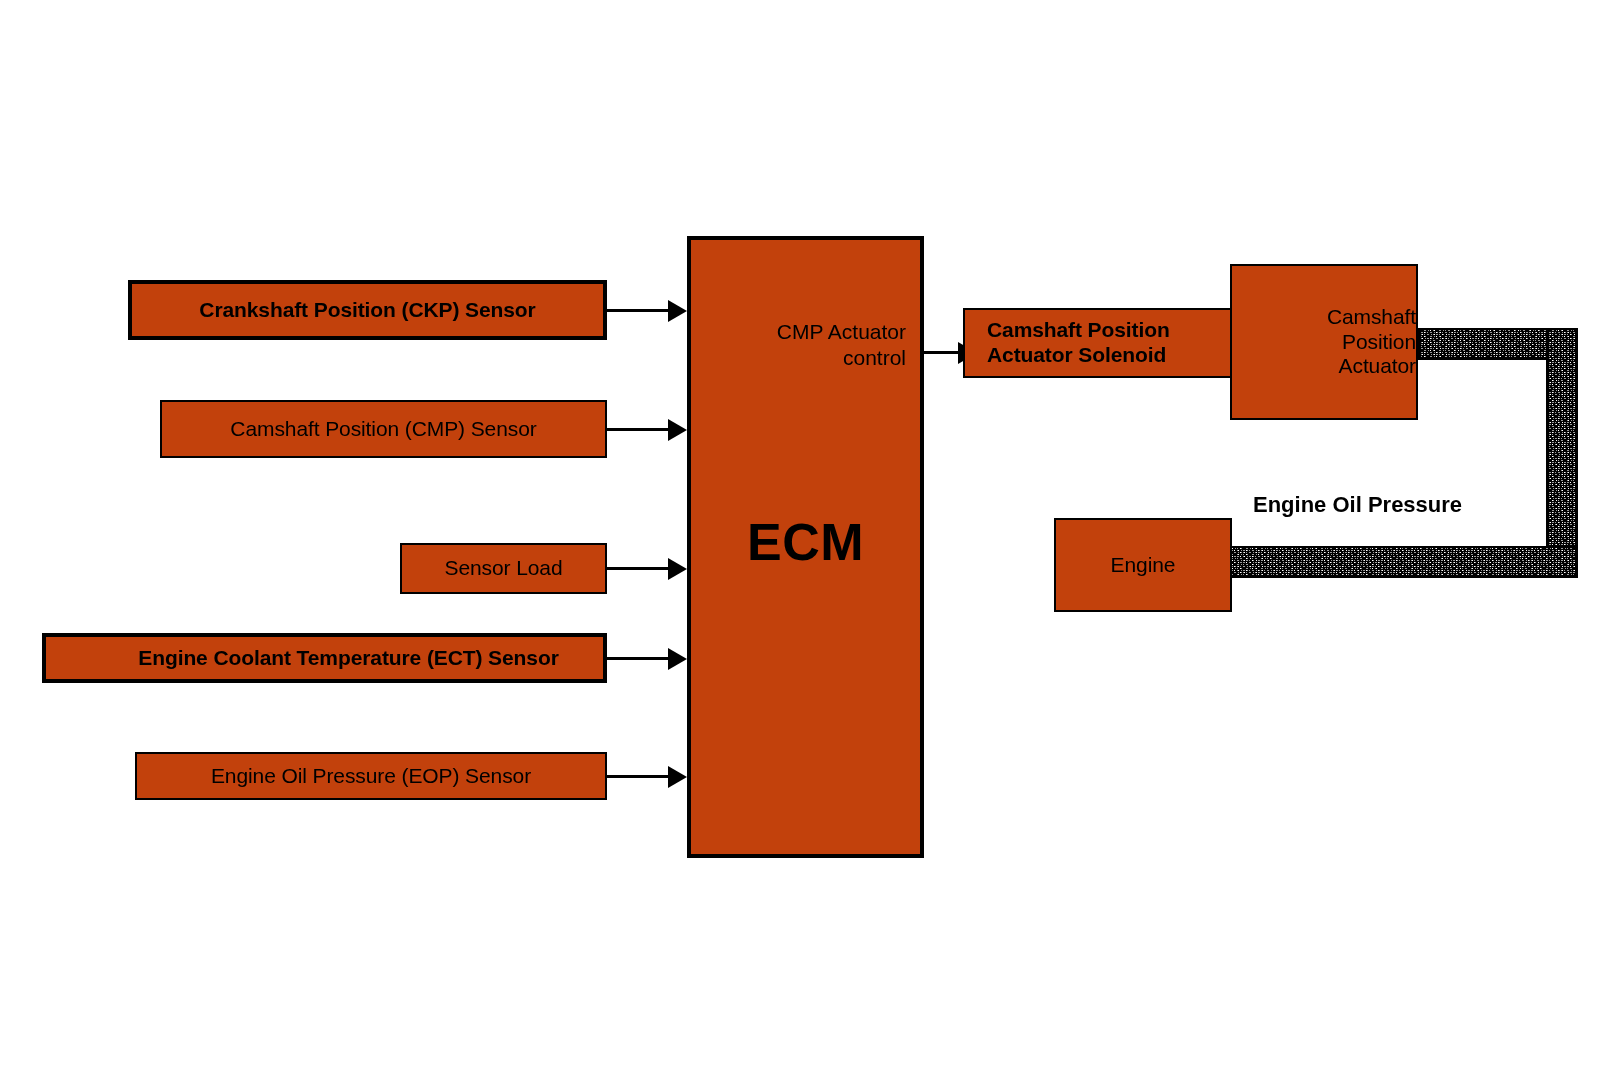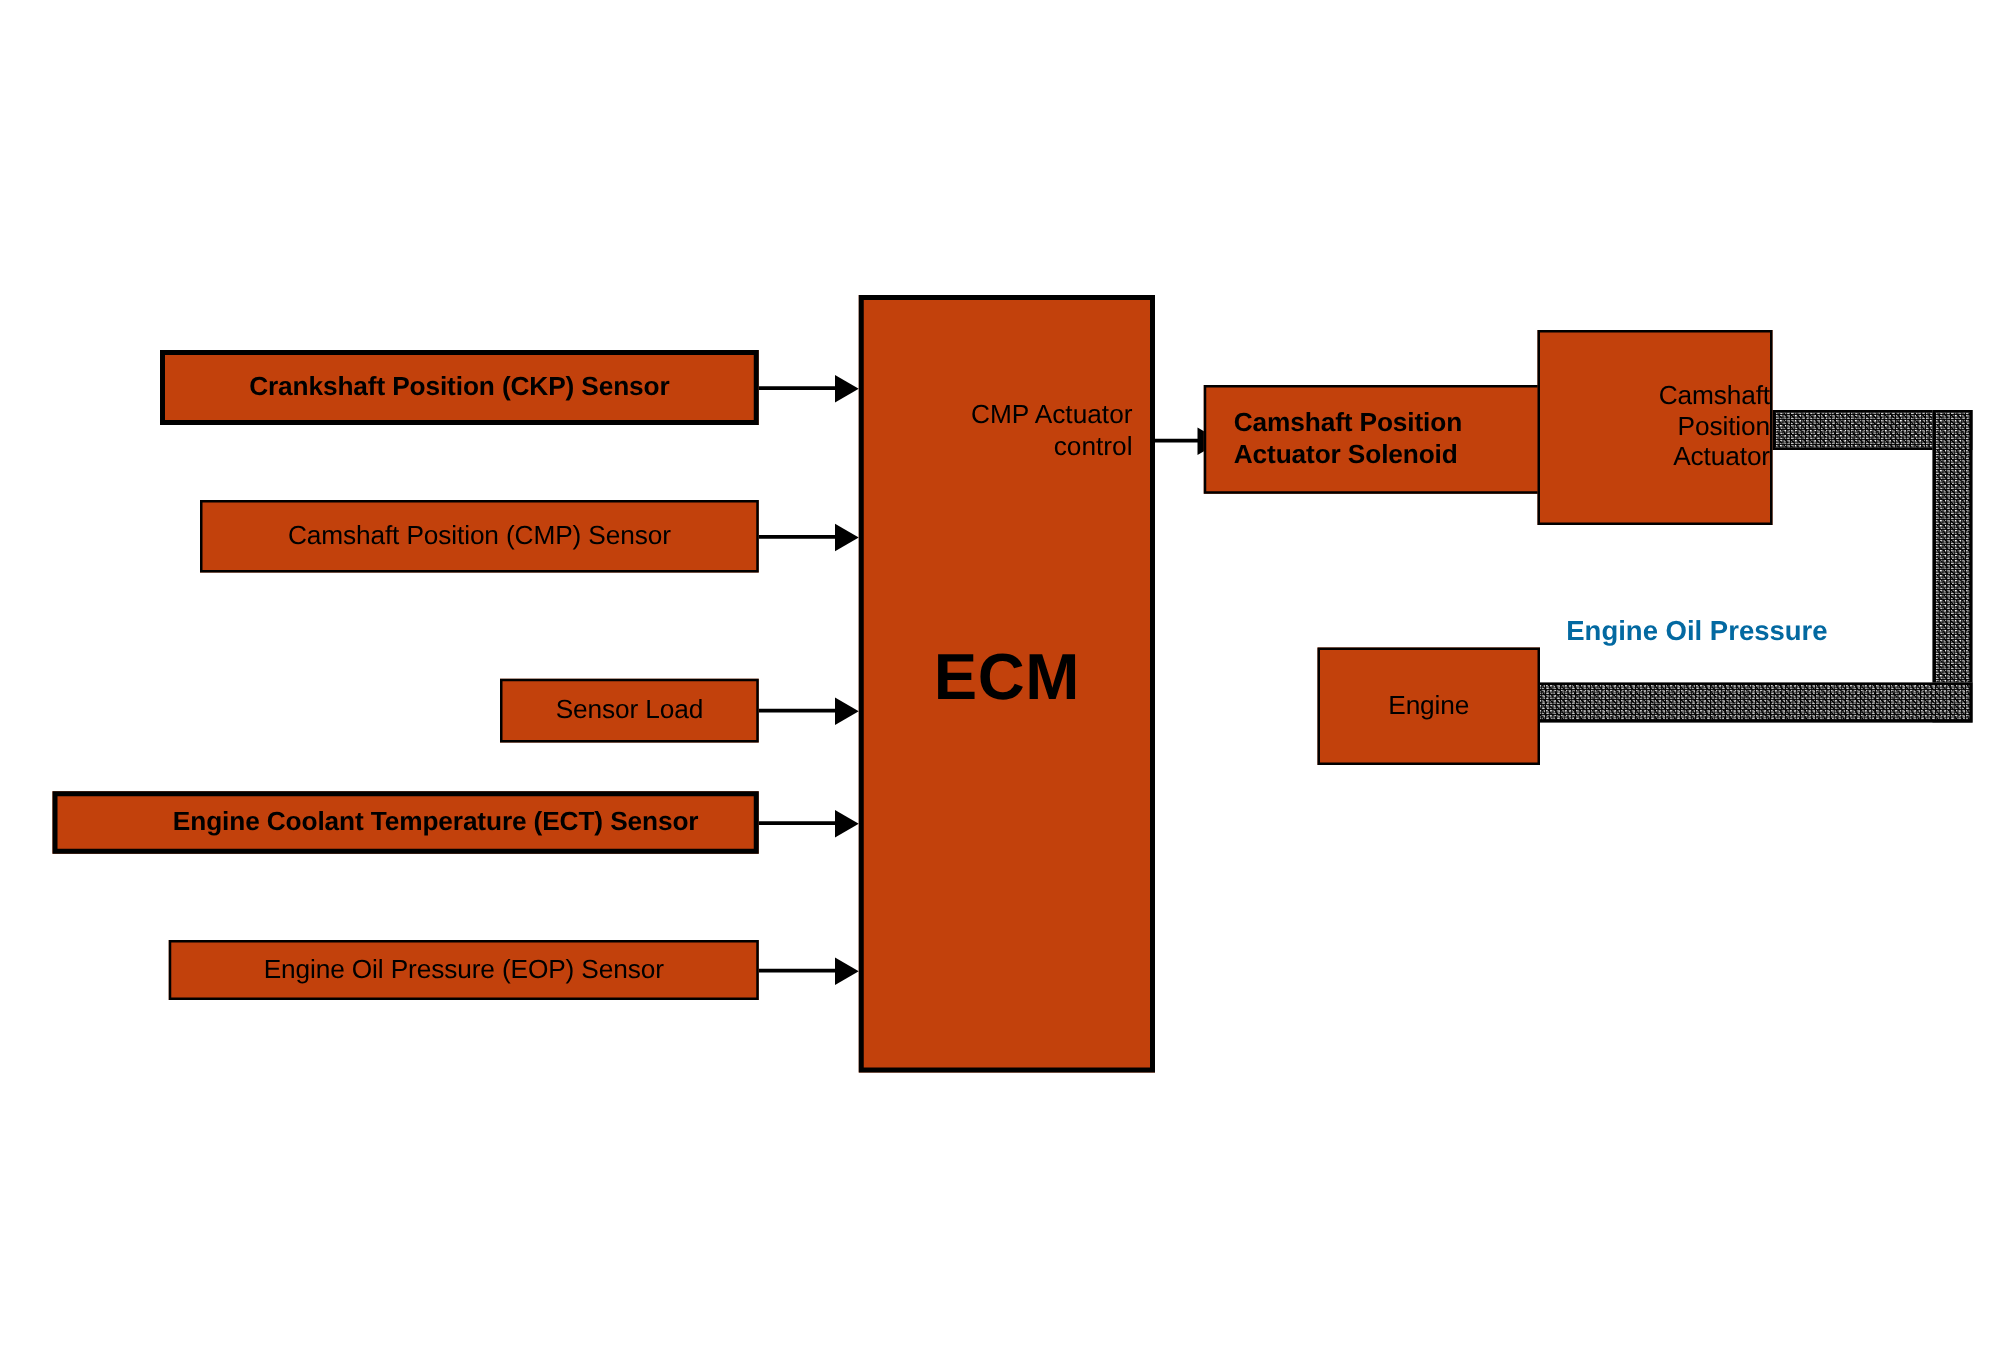--- a/index.html
+++ b/index.html
@@ -71,21 +71,21 @@
     top: 272px;
     text-align: center;
     font-size: 52px;
     font-weight: bold;
     letter-spacing: 0.5px;
     color: #000;
   }
 
   
   #box-solenoid {
-    left: 963px; top: 308px; width: 293px; height: 87px;
+    left: 963px; top: 308px; width: 293px; height: 70px;
     z-index: 4;
   }
   #box-solenoid .label { text-align: left; width: 100%; padding-left: 22px; box-sizing: border-box; }
   #box-solenoid { justify-content: flex-start; }
 
   #box-actuator {
     left: 1230px; top: 264px; width: 188px; height: 156px;
     z-index: 6;
     justify-content: flex-start;
   }
@@ -96,21 +96,21 @@
     z-index: 6;
   }
 
   
   #oil-pressure-label {
     position: absolute;
     left: 1253px;
     top: 492px;
     font-size: 22px;
     font-weight: bold;
-    color: #0369a1;
+    color: #000000;
     z-index: 7;
     white-space: nowrap;
   }
 
   
   #oil-passage {
     position: absolute;
     left: 1418px;
     top: 328px;
     width: 182px;

